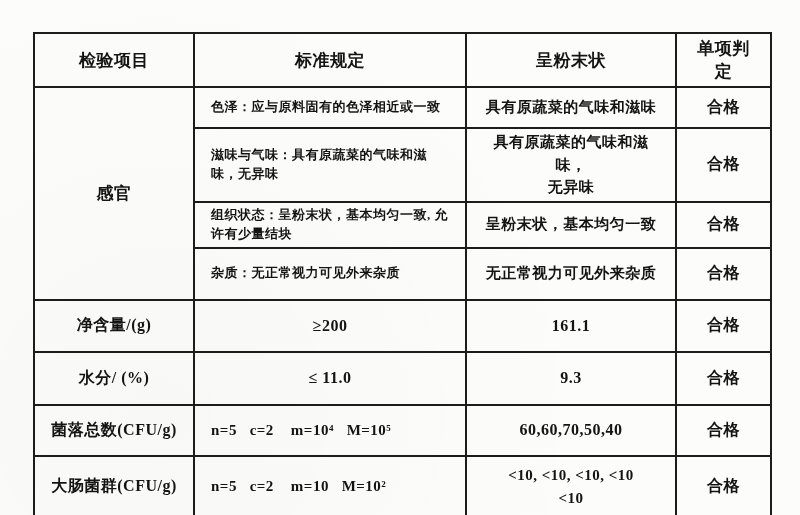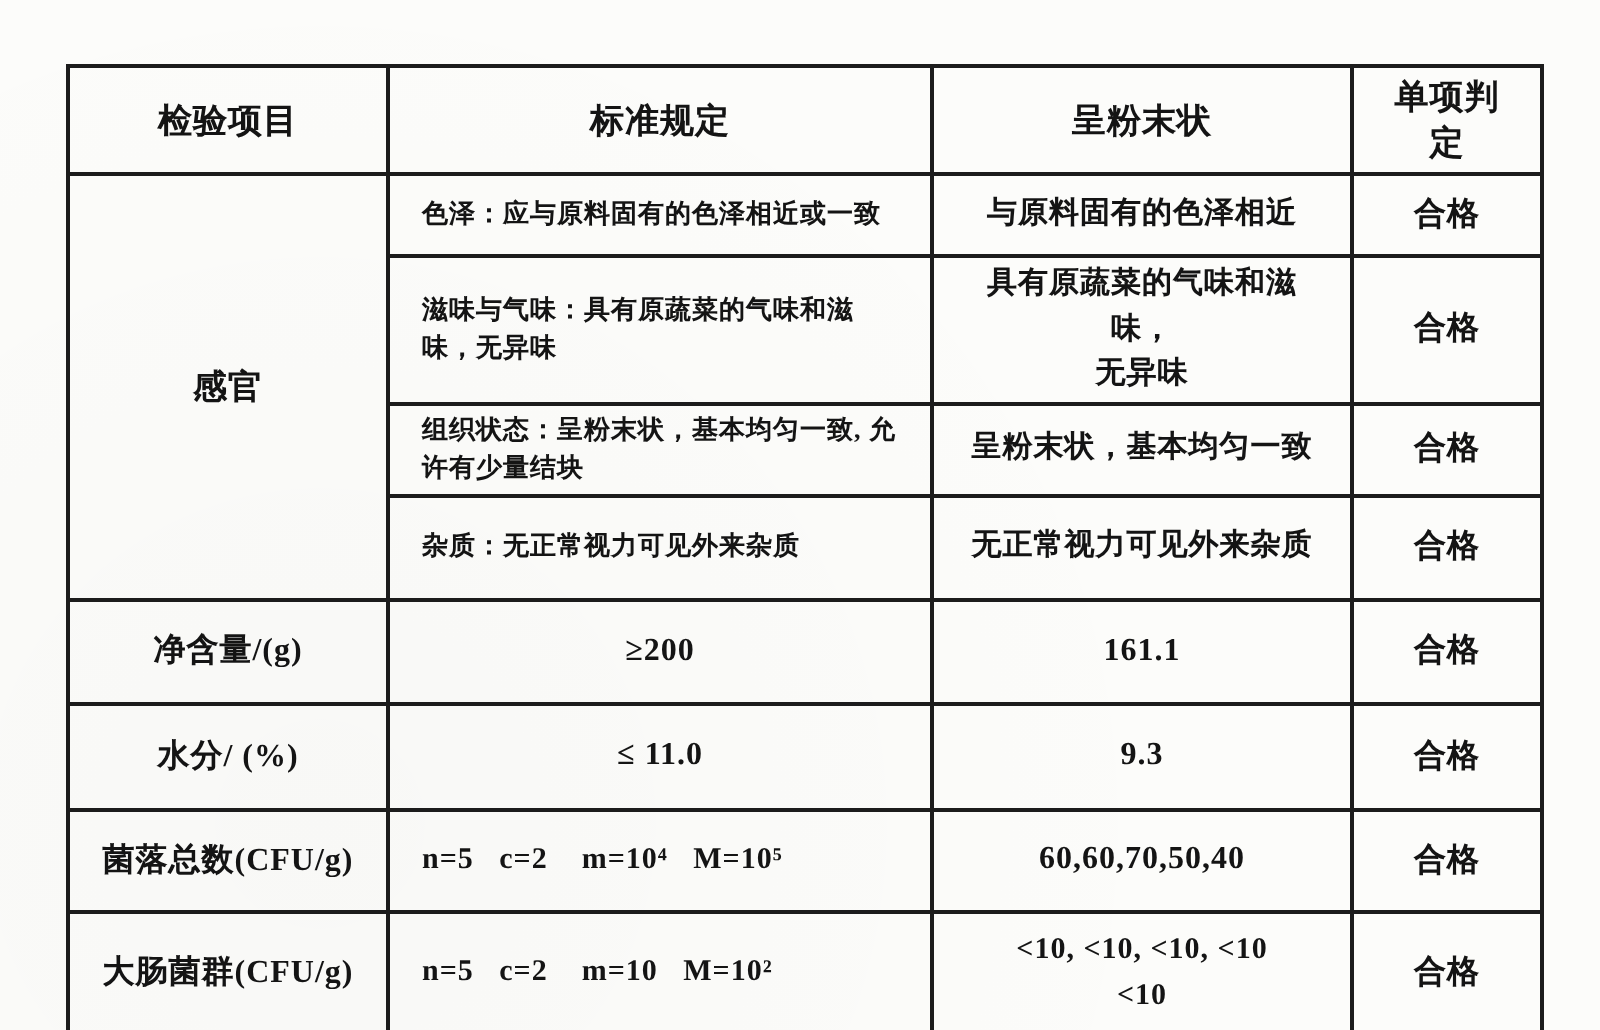--- a/index.html
+++ b/index.html
@@ -116,21 +116,21 @@
       <tr class="r-head">
         <th class="hdr">检验项目</th>
         <th class="hdr">标准规定</th>
         <th class="hdr">呈粉末状</th>
         <th class="hdr">单项判定</th>
       </tr>
 
       <tr class="r-sens1">
         <td class="group-cell" rowspan="4">感官</td>
         <td class="std-left">色泽：应与原料固有的色泽相近或一致</td>
-        <td class="result-cell">与原料固有的色泽相近</td>
+        <td class="result-cell">具有原蔬菜的气味和滋味</td>
         <td class="judge-cell">合格</td>
       </tr>
 
       <tr class="r-sens2">
         <td class="std-left">滋味与气味：具有原蔬菜的气味和滋味，无异味</td>
         <td class="result-cell">具有原蔬菜的气味和滋味，
 无异味</td>
         <td class="judge-cell">合格</td>
       </tr>
 

